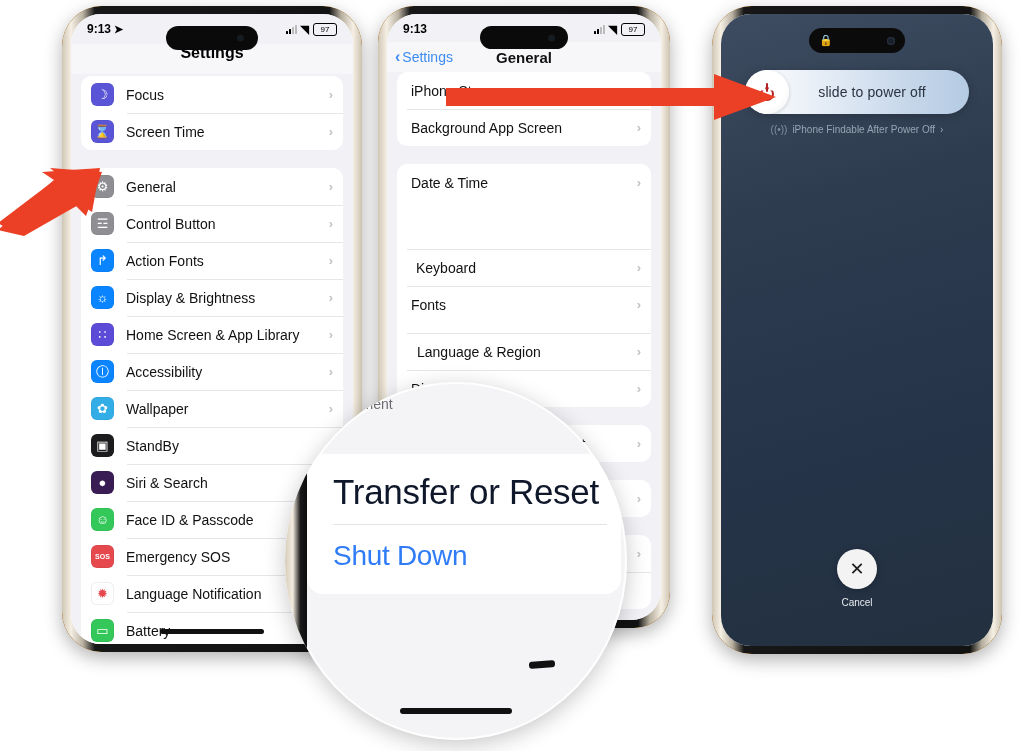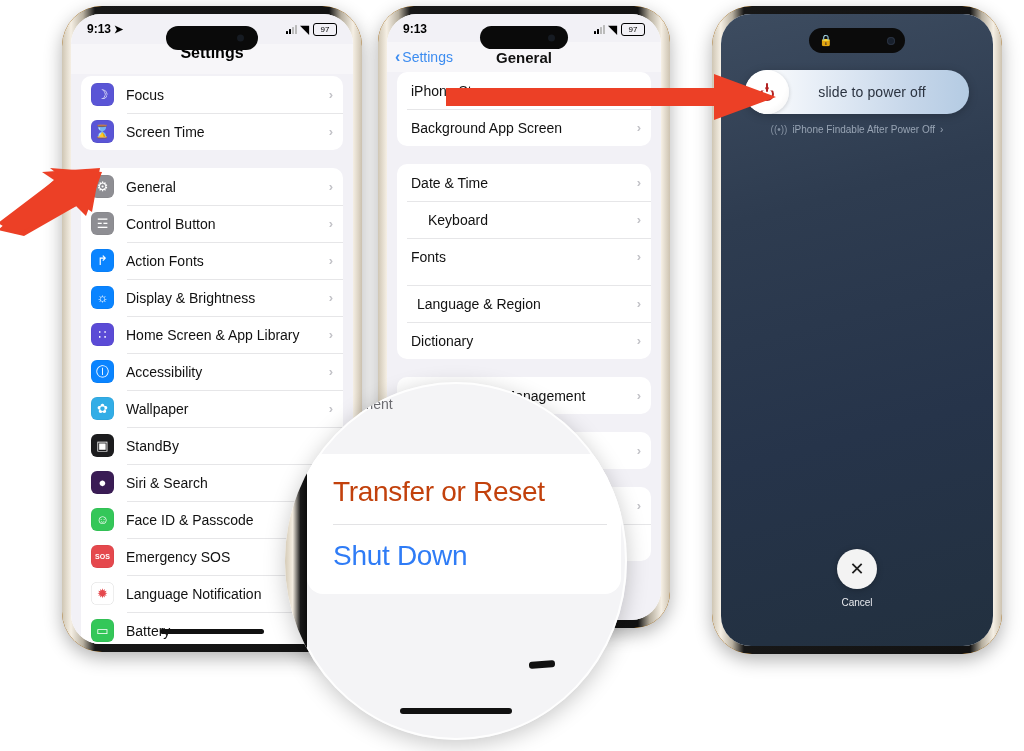--- a/index.html
+++ b/index.html
@@ -220,21 +220,21 @@
     position:absolute;left:22px;right:6px;top:72px;
     background:#fff;border-radius:16px;padding:6px 0;
   }
   .mag-row{
     height:64px;display:flex;align-items:center;
     padding-left:26px;position:relative;
   }
   .mag-row + .mag-row:before{
     content:"";position:absolute;left:26px;right:14px;top:0;height:1.4px;background:#e3e3e5;
   }
-  .mag-row .t1{font-size:28px;color:#c2410c;letter-spacing:-.3px;}
+  .mag-row .t1{font-size:35px;color:#0f172a;letter-spacing:-.3px;}
   .mag-row .t2{font-size:28px;color:#2f7cf6;letter-spacing:-.3px;}
   .mag-homebar{
     position:absolute;left:50%;transform:translateX(-50%);
     bottom:26px;width:112px;height:6px;border-radius:3px;background:#111;
   }
   .mag-tick{
     position:absolute;right:72px;bottom:72px;width:26px;height:7px;
     background:#111;border-radius:3px;transform:rotate(-4deg);
   }
   .mag-ghost{
@@ -400,21 +400,21 @@
                 <div class="row plain" style="height: 37px; padding-left: 14px;">
                   <span class="lbl">Background App Screen</span>
                   <span class="chev">›</span>
                 </div>
               </div>
               <div class="group">
                 <div class="row plain" style="height: 37px; padding-left: 14px;">
                   <span class="lbl">Date &amp; Time</span>
                   <span class="chev">›</span>
                 </div>
-                <div class="row plain" style="height: 37px; padding-left: 31px;">
+                <div class="row plain" style="height: 37px; padding-left: 19px; margin-top: 48px;">
                   <span class="lbl">Keyboard</span>
                   <span class="chev">›</span>
                 </div>
                 <div class="row plain" style="height: 37px; padding-left: 14px;">
                   <span class="lbl">Fonts</span>
                   <span class="chev">›</span>
                 </div>
                 <div class="row plain" style="height: 37px; padding-left: 20px; margin-top: 10px;">
                   <span class="lbl">Language &amp; Region</span>
                   <span class="chev">›</span>

